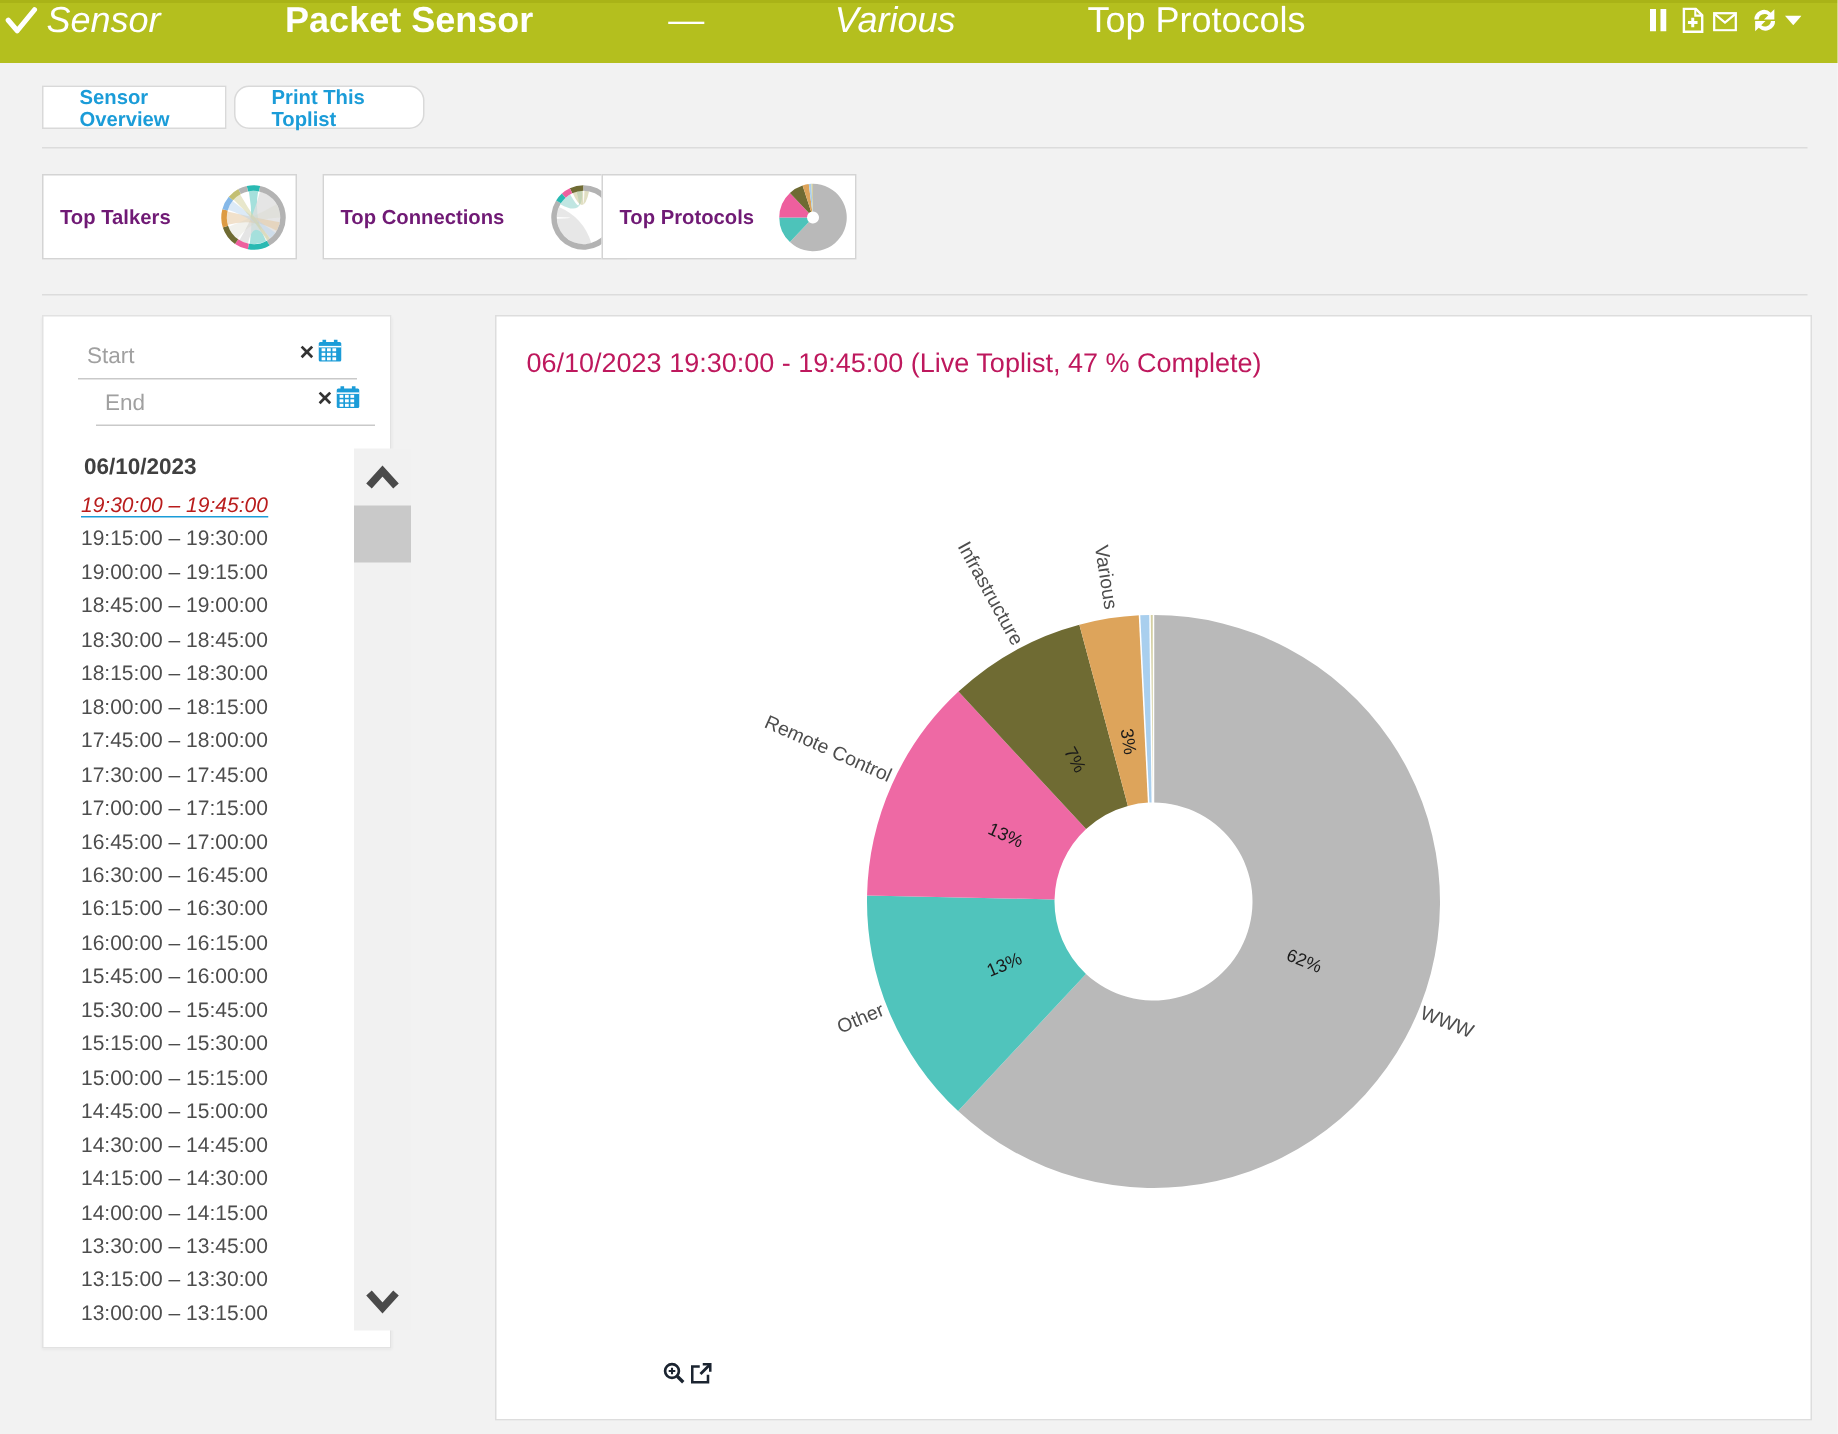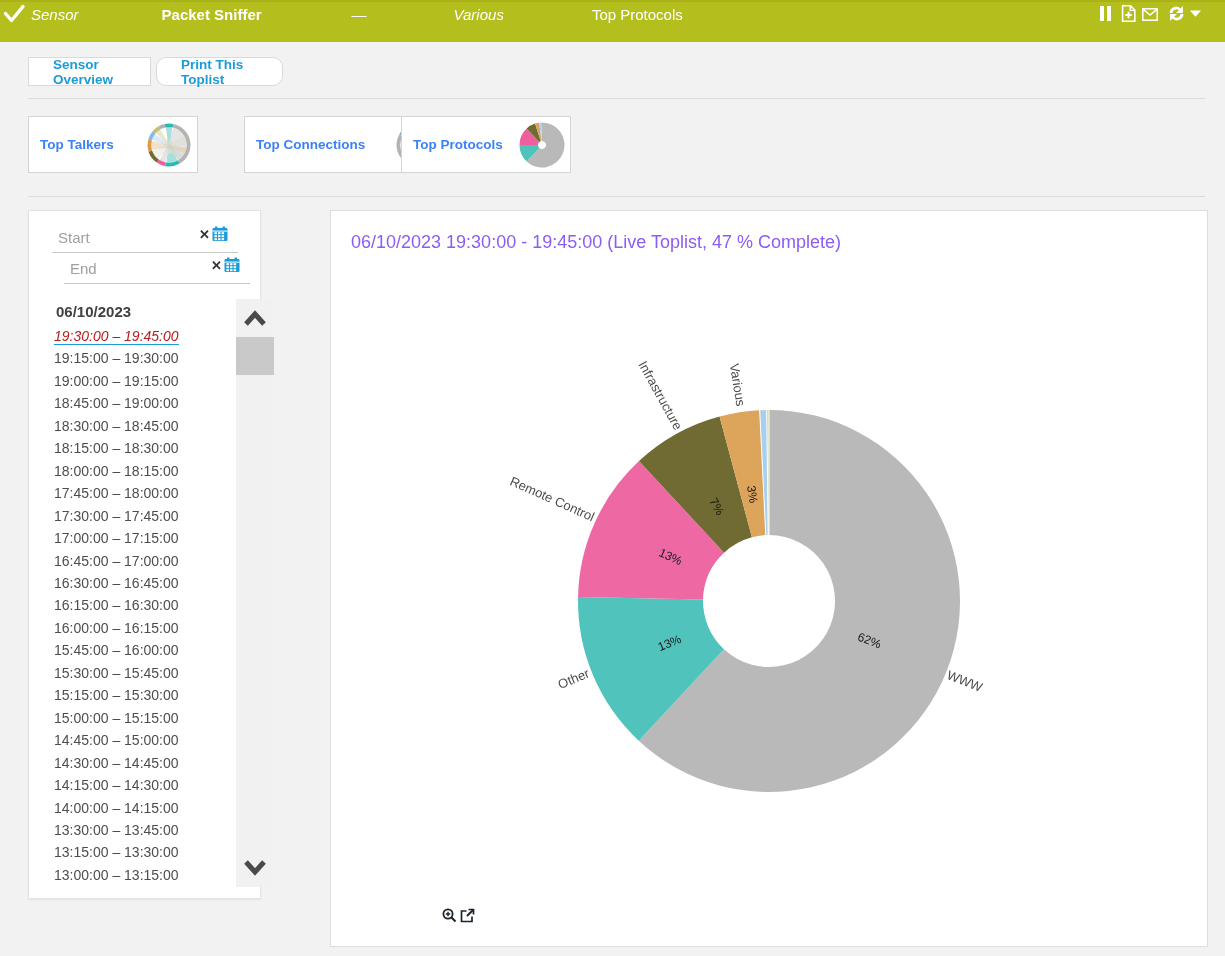--- a/index.html
+++ b/index.html
@@ -1,50 +1,50 @@
 <!DOCTYPE html>
 <html><head>
 <meta charset="utf-8">
 <style>
 * { margin:0; padding:0; box-sizing:border-box; }
 html,body { width:1225px; height:956px; background:#f2f2f2; font-family:"Liberation Sans", sans-serif; overflow:hidden; }
 #header { position:absolute; left:0; top:0; width:1225px; height:42px; background:linear-gradient(#a9b317 0px,#a9b317 2px,#b4bf1e 2px); color:#fff; }
-#header .hl { position:absolute; left:31px; top:0; height:28px; display:flex; align-items:center; font-size:15px;gap:38px; }
+#header .hl { position:absolute; left:31px; top:0; height:28px; display:flex; align-items:center; font-size:24px;gap:38px; }
 #header .it { font-style:italic; }
 #header .bd { font-weight:bold; }
 #hicons { position:absolute; left:0; top:0; }
 .btn { position:absolute; top:57px; height:29px; background:#fff; border:1px solid #d9d9d9; color:#1b9cd8; font-weight:bold; font-size:13.5px; display:flex; align-items:center; justify-content:center;padding-left:24px; }
 .sep { position:absolute; left:28px; width:1177px; height:1px; background:#dcdcdc; }
 .tab { position:absolute; top:116px; height:57px; background:#fff; border:1px solid #d4d4d4; display:flex; align-items:center; }
-.tab .tt { font-size:13.5px; font-weight:bold; color:#3b82f6; margin-left:11px; }
+.tab .tt { font-size:13.5px; font-weight:bold; color:#701a75; margin-left:11px; }
 .tab svg { position:absolute; right:5px; top:50%; margin-top:-23px; }
 #leftcard { position:absolute; left:28px; top:210px; width:233px; height:689px; background:#fff; border:1px solid #e2e2e2; box-shadow:0 1px 2px rgba(0,0,0,0.06); }
 .inrow { position:absolute; left:23px; width:186px; height:31px; border-bottom:1px solid #c9c9c9; }
 .inrow .ph { position:absolute; left:6px; top:7px; font-size:15px; color:#a0a0a0; }
 .inrow .x { position:absolute; right:28px; top:5px; font-size:13px; font-weight:bold; color:#333; }
 .inrow .cal { position:absolute; right:10px; top:4px; }
 #datehdr { position:absolute; left:27px; top:92px; font-size:15px; font-weight:bold; color:#404040; }
 #timelist { position:absolute; left:25px; top:114px; height:562px; overflow:hidden; font-size:14px; color:#4d4d4d; line-height:22.45px; }
 #timelist .sel { color:#b91c1c; border-bottom:1px solid #1b9cd8;font-style:italic; }
 #sbar { position:absolute; left:207px; top:88px; width:38px; height:588px; background:#f1f1f1; }
 #sbar .thumb { position:absolute; left:0; top:38px; width:38px; height:38px; background:#c9c9c9; }
 #maincard { position:absolute; left:330px; top:210px; width:878px; height:737px; background:#fff; border:1px solid #ddd; }
-#mtitle { position:absolute; left:20px; top:21px; font-size:18px; color:#8b5cf6; }
+#mtitle { position:absolute; left:20px; top:21px; font-size:18px; color:#be185d; }
 #micons { position:absolute; left:111px; top:697px; display:flex; gap:3px; }
 </style>
 </head>
 <body>
 <div id="header">
   <svg width="24" height="24" viewBox="0 0 24 24" style="position:absolute;left:3px;top:2px">
       <path d="M2.5 11.5 L8.5 18.5 L20 4.5" stroke="#fff" stroke-width="3.4" fill="none" stroke-linecap="round" stroke-linejoin="round"></path>
     </svg>
   <div class="hl">
       <span class="it">Sensor</span>
       <span style="width:7px"></span>
-      <span class="bd">Packet Sniffer</span>
+      <span class="bd">Packet Sensor</span>
       <span style="width:14px"></span>
       <span>—</span>
       <span style="width:11px"></span>
       <span class="it">Various</span>
       <span style="width:12px"></span>
       <span>Top Protocols</span>
     </div>
   <div id="hicons">
     <svg style="position:absolute;left:1100px;top:6px" width="11" height="15" viewBox="0 0 11 15">
         <rect x="0" y="0" width="4" height="15" fill="#fff"></rect>
@@ -88,21 +88,21 @@
       <path d="M27.47,1.97 A21.5,21.5 0 0 1 33.75,41.62 L31.90,38.42 A17.8,17.8 0 0 0 26.70,5.59 Z" fill="#b3b3b3"></path>
       <path d="M33.75,41.62 A21.5,21.5 0 0 1 19.27,44.17 L19.91,40.53 A17.8,17.8 0 0 0 31.90,38.42 Z" fill="#29b9b2"></path>
       <path d="M19.27,44.17 A21.5,21.5 0 0 1 10.67,40.61 L12.79,37.58 A17.8,17.8 0 0 0 19.91,40.53 Z" fill="#ee5f9e"></path>
       <path d="M10.67,40.61 A21.5,21.5 0 0 1 2.55,29.64 L6.07,28.50 A17.8,17.8 0 0 0 12.79,37.58 Z" fill="#6f6b33"></path>
       <path d="M2.55,29.64 A21.5,21.5 0 0 1 2.23,17.44 L5.81,18.39 A17.8,17.8 0 0 0 6.07,28.50 Z" fill="#dd9b43"></path>
       <path d="M2.23,17.44 A21.5,21.5 0 0 1 6.53,9.18 L9.36,11.56 A17.8,17.8 0 0 0 5.81,18.39 Z" fill="#85b8e8"></path>
       <path d="M6.53,9.18 A21.5,21.5 0 0 1 12.91,4.02 L14.64,7.28 A17.8,17.8 0 0 0 9.36,11.56 Z" fill="#c3bf72"></path>
       <path d="M12.91,4.02 A21.5,21.5 0 0 1 18.53,1.97 L19.30,5.59 A17.8,17.8 0 0 0 14.64,7.28 Z" fill="#b3b3b3"></path>
     </svg>
   </div>
-<div class="tab" style="left:215px; width:203px;margin-left:29px;">
+<div class="tab" style="left:215px; width:203px;">
     <span class="tt">Top Connections</span>
     <svg width="46" height="46" viewBox="0 0 46 46">
       <path d="M7.6,14.1 A17.8,17.8 0 0 1 14.1,7.6 Q23,23 18.4,5.8 A17.8,17.8 0 0 1 22.1,5.2 Q23,23 7.6,14.1 Z" fill="#9ed8d3" fill-opacity="0.65"></path>
       <path d="M15.8,6.7 A17.8,17.8 0 0 1 22.7,5.2 Q23,23 23.6,5.2 A17.8,17.8 0 0 1 26.7,5.6 Q23,23 15.8,6.7 Z" fill="#c9c591" fill-opacity="0.55"></path>
       <path d="M28.2,40.0 A17.8,17.8 0 0 1 5.2,23.9 Q23,23 5.2,22.7 A17.8,17.8 0 0 1 6.6,16.0 Q23,23 28.2,40.0 Z" fill="#e3e3e3" fill-opacity="0.85"></path>
       <path d="M13.91,3.51 A21.5,21.5 0 0 1 23.00,1.50 L23.00,5.20 A17.8,17.8 0 0 0 15.48,6.87 Z" fill="#6f6b33"></path>
       <path d="M23.00,1.50 A21.5,21.5 0 1 1 4.77,11.61 L7.90,13.57 A17.8,17.8 0 1 0 23.00,5.20 Z" fill="#b3b3b3"></path>
       <path d="M4.77,11.61 A21.5,21.5 0 0 1 8.61,7.02 L11.09,9.77 A17.8,17.8 0 0 0 7.90,13.57 Z" fill="#29b9b2"></path>
       <path d="M8.61,7.02 A21.5,21.5 0 0 1 13.91,3.51 L15.48,6.87 A17.8,17.8 0 0 0 11.09,9.77 Z" fill="#ee5f9e"></path>
     </svg>

